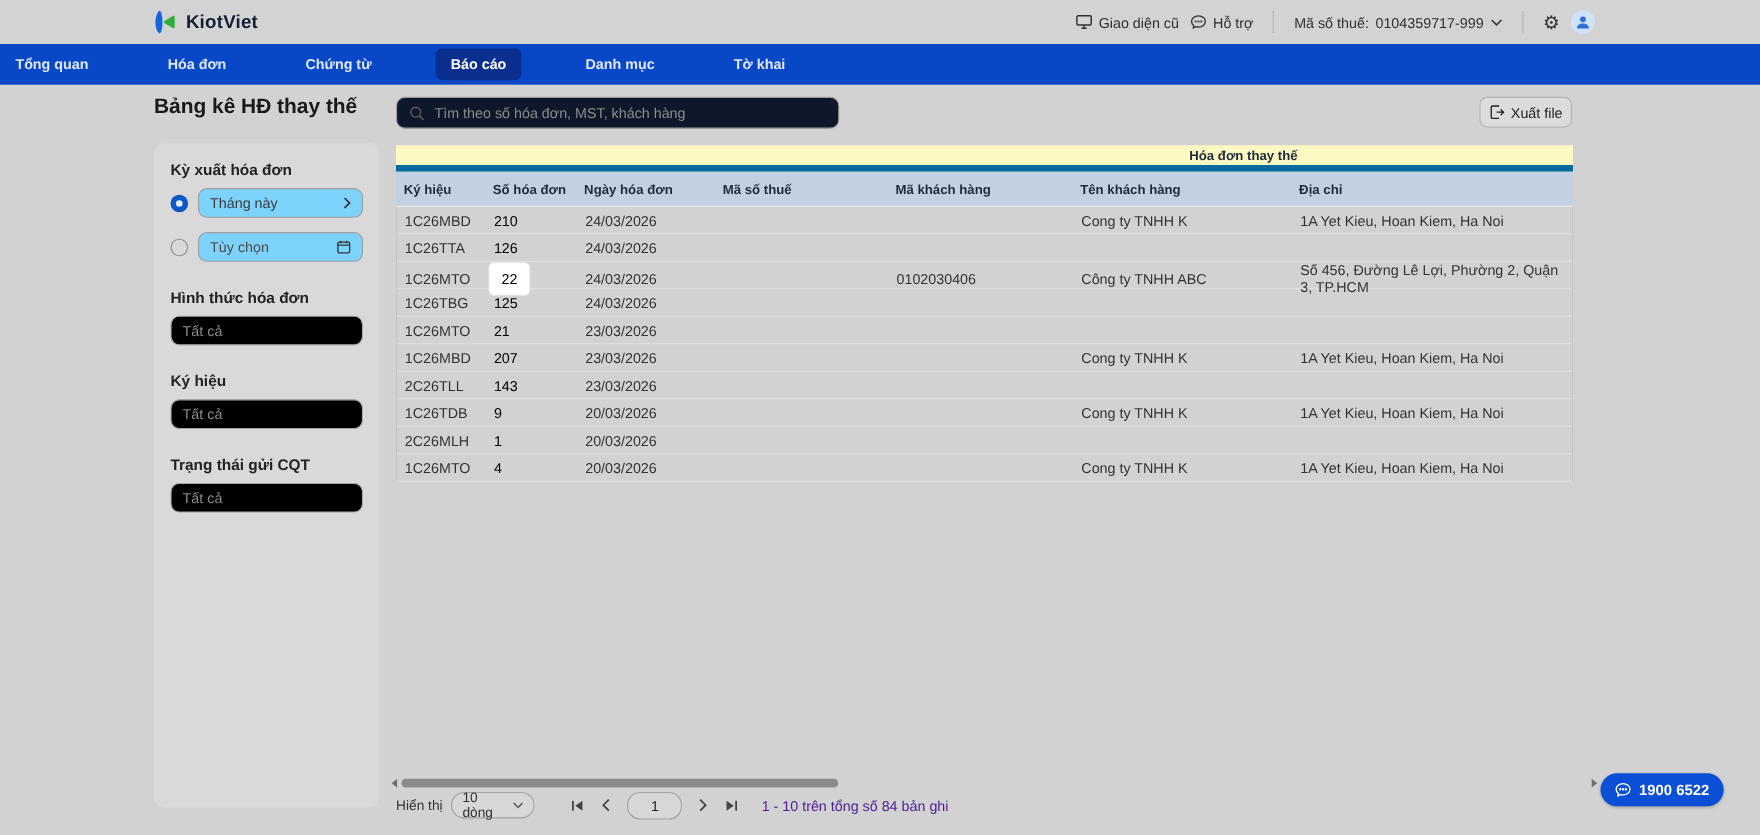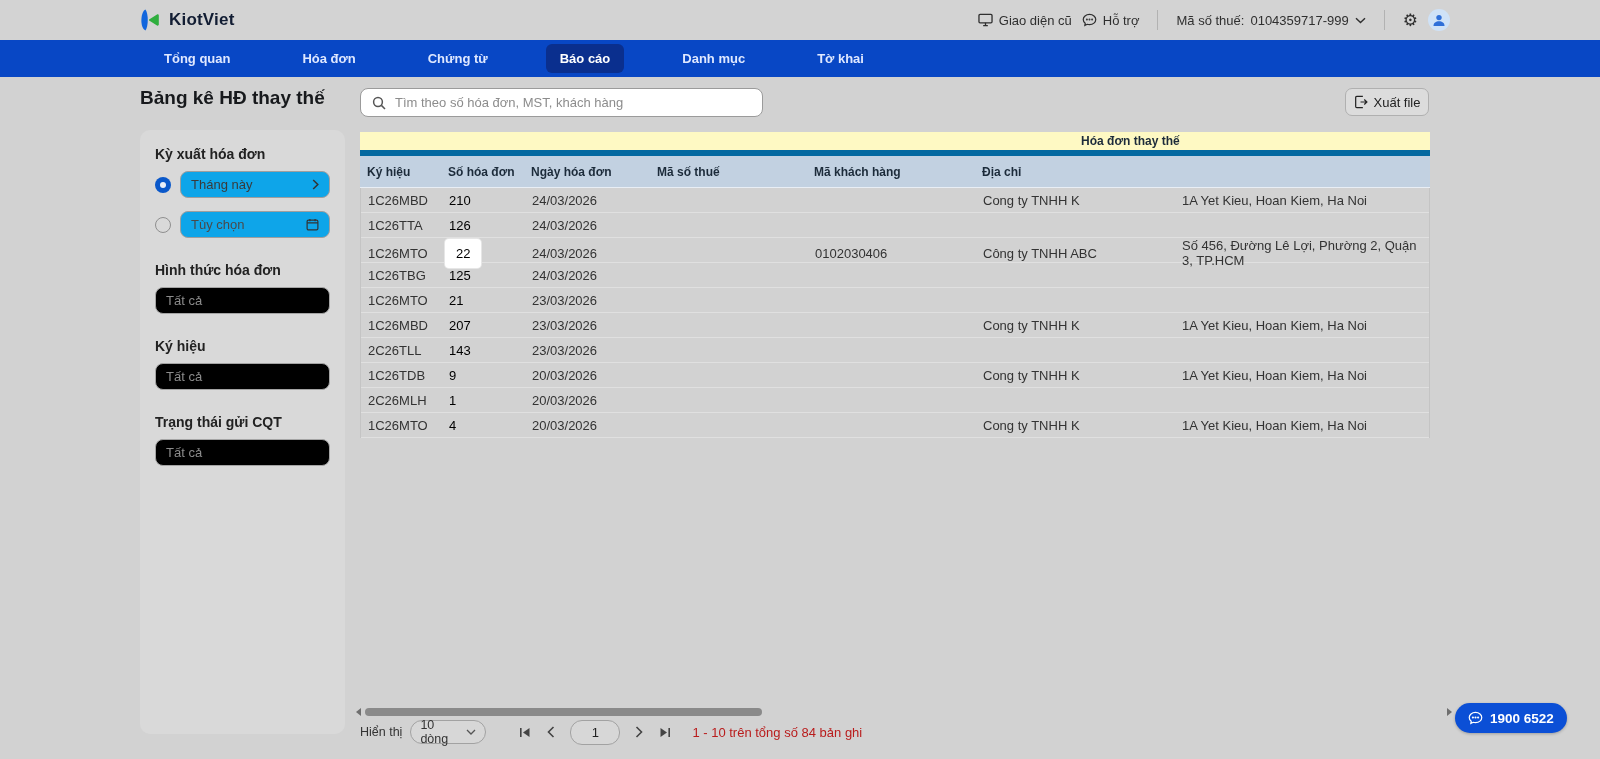--- a/index.html
+++ b/index.html
@@ -16,46 +16,46 @@
   .brand { display:flex; align-items:center; gap:7px; margin-left:136px; }
   .brand-name { font-size:17px; font-weight:bold; color:#121d33; letter-spacing:.2px; }
   .topbar-right { margin-left:auto; margin-right:150px; display:flex; align-items:center; gap:10px; font-size:13px; color:#2f2f2f; }
   .tb-item { display:flex; align-items:center; gap:6px; cursor:pointer; }
   .tb-divider { width:1px; height:20px; background:#b2b2b2; margin:0 8px; }
   .gear { font-size:17px; color:#2f2f2f; line-height:1; }
   .avatar { width:22px; height:22px; border-radius:50%; background:#cfe2f7; display:flex; align-items:center; justify-content:center; }
 
   
   .navbar { position:absolute; left:0; top:40px; width:1600px; height:37px;
-    background:#0847c5; display:flex; align-items:center; gap:44px; padding-left:150px; }
+    background:#0847c5; display:flex; align-items:center; gap:44px; }
   .nav-item { color:#dfe8ff; font-size:13px; font-weight:bold; padding:7px 14px; border-radius:6px; cursor:pointer; white-space:nowrap; }
   .nav-item.active { background:#0a2f8e; color:#ffffff; }
 
   
   .page-title { position:absolute; left:140px; top:87px; font-size:19px; font-weight:bold; color:#17191c; }
 
   
   .sidebar { position:absolute; left:140px; top:130px; width:205px; height:604px;
     background:#d9d9d9; border-radius:10px; padding:16px 15px; }
   .f-label { font-size:14px; font-weight:bold; color:#222; margin-bottom:9px; }
   .radio-row { display:flex; align-items:center; gap:9px; margin-bottom:13px; }
   .radio { width:16px; height:16px; border-radius:50%; flex:0 0 16px; }
   .radio.on { background:#0a58ca; position:relative; }
   .radio.on::after { content:""; position:absolute; left:5px; top:5px; width:6px; height:6px; border-radius:50%; background:#e8eef8; }
   .radio.off { background:transparent; border:1.5px solid #8f8f8f; }
-  .f-select { flex:1; height:27px; border:1px solid #9e9e9e; border-radius:8px; background:#0ea5e9;
+  .f-select { flex:1; height:27px; border:1px solid #9e9e9e; border-radius:8px; background:#7dd3fc;
     display:flex; align-items:center; padding:0 10px; font-size:13px; color:#3a3a3a; cursor:pointer; }
   .f-select .grow { flex:1; }
   .f-input { width:100%; height:27px; border:1px solid #a4a4a4; border-radius:8px; background:#000000;
     display:flex; align-items:center; padding:0 10px; font-size:13px; color:#8c8c8c; cursor:text; }
   .f-group { margin-top:24px; }
 
   
   .search-wrap { position:absolute; left:360px; top:88px; width:403px; height:29px;
-    border:1px solid #9b9b9b; border-radius:8px; background:#ffffff;
+    border:1px solid #9b9b9b; border-radius:8px; background:#0f172a;
     display:flex; align-items:center; gap:9px; padding:0 11px; }
   .search-ph { font-size:13px; color:#8c8c8c; }
   .export-btn { position:absolute; left:1345px; top:88px; width:84px; height:28px;
     background:#dcdcdc; border:1px solid #b0b0b0; border-radius:7px;
     display:flex; align-items:center; justify-content:center; gap:6px;
     font-size:13px; color:#222; cursor:pointer; }
 
   
   .table { position:absolute; left:360px; top:132px; width:1070px; }
   .t-group { height:24px; background:#fef9c3; position:relative; border-bottom:6px solid #0369a1; }
@@ -82,21 +82,21 @@
 
   
   .footer { position:absolute; left:360px; top:719px; height:26px; display:flex; align-items:center; font-size:12.5px; color:#333; }
   .pg-select { margin-left:8px; width:76px; height:24px; border:1px solid #a2a2a2; border-radius:12px;
     background:#d7d7d7; display:flex; align-items:center; padding:0 9px; gap:6px; font-size:12.5px; color:#333; cursor:pointer; }
   .pg-select .grow { flex:1; }
   .pg-icons { display:flex; align-items:center; margin-left:26px; gap:0; }
   .pg-btn { width:26px; height:24px; display:flex; align-items:center; justify-content:center; cursor:pointer; }
   .pg-input { width:50px; height:25px; border:1px solid #a2a2a2; border-radius:12px; background:#d7d7d7;
     display:flex; align-items:center; justify-content:center; font-size:13px; color:#222; margin:0 6px; }
-  .pg-summary { margin-left:14px; font-size:13px; color:#b91c1c; }
+  .pg-summary { margin-left:14px; font-size:13px; color:#4c1d95; }
 
   
   .chat-fab { position:absolute; left:1455px; top:703px; height:30px; padding:0 13px;
     background:#0b4fd6; border-radius:15px; display:flex; align-items:center; gap:7px;
     color:#fff; font-size:13.5px; font-weight:bold; cursor:pointer; box-shadow:0 1px 3px rgba(0,0,0,.25); }
 
   svg { display:block; }
 </style>
 </head>
 <body>
@@ -237,20 +237,21 @@
 <div class="table">
   <div class="t-group">
     <span class="t-group-label">Hóa đơn thay thế</span>
   </div>
   <div class="t-cols">
     <div>Ký hiệu</div>
     <div>Số hóa đơn</div>
     <div>Ngày hóa đơn</div>
     <div>Mã số thuế</div>
     <div>Mã khách hàng</div>
+    <div>Tên khách hàng</div>
     <div>Địa chỉ</div>
   </div>
   <div class="t-body">
   <div class="t-row">
     <div>1C26MBD</div>
     <div>
       <span class="num-wrap">
             <span class="link">210</span>
           </span>
     </div>

